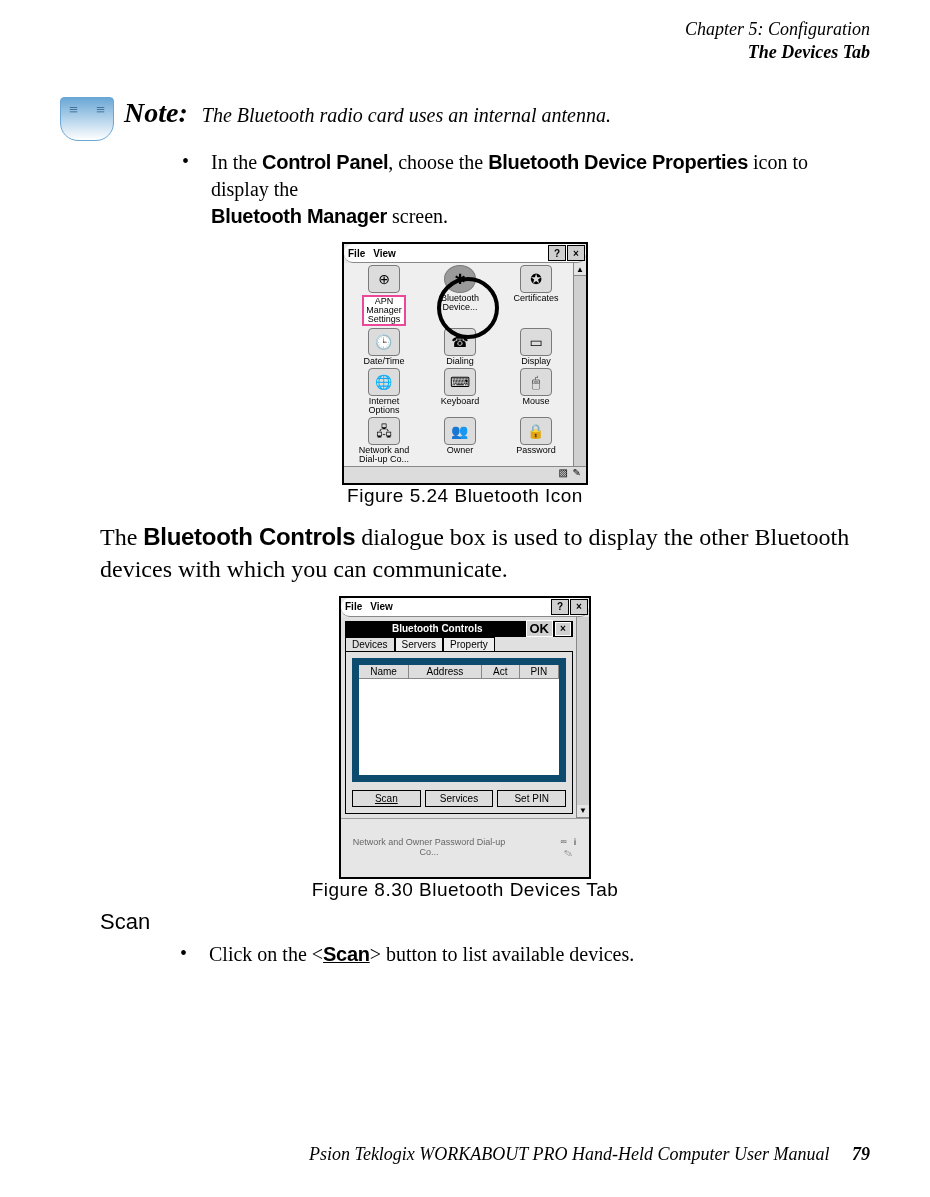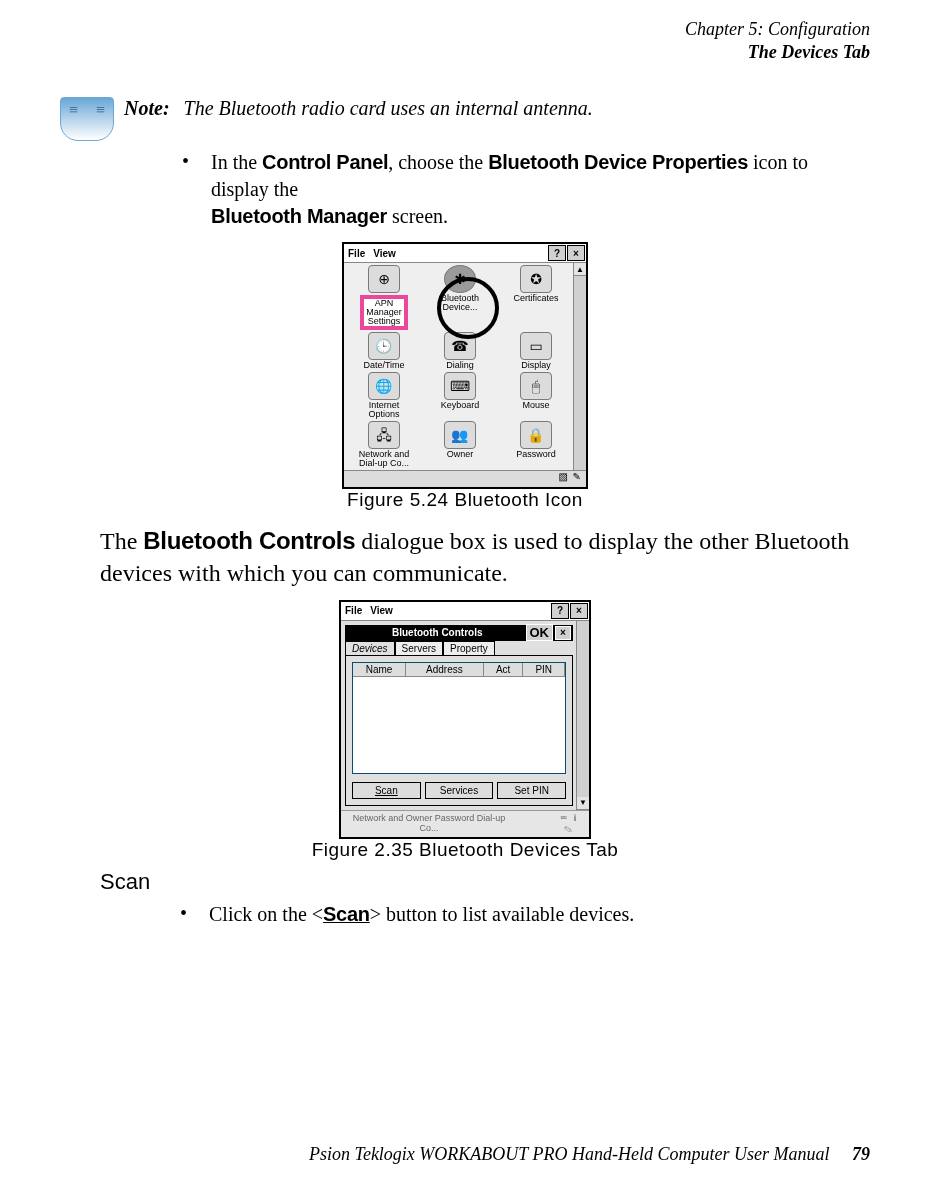--- a/index.html
+++ b/index.html
@@ -49,21 +49,21 @@
   .book-icon::after {
     content: "≡";
     position: absolute;
     right: 8px; top: 4px;
     font-size: 16px; color: #2b5d86; line-height: 1;
   }
   .note-label {
     font-weight: bold;
     font-style: italic;
     font-family: 'Times New Roman', serif;
-    font-size: 20px;
+    font-size: 28px;
     margin-right: 10px;
     text-align: center;
   }
   .note-text {
     font-style: italic;
     font-size: 20px;
   }
   .bullet-block {
     margin-left: 122px;
     display: flex;
@@ -93,20 +93,21 @@
     font-family: Tahoma, Arial, sans-serif;
     font-size: 10px;
     position: relative;
   }
   .cp-title {
     display: flex;
     align-items: center;
     background: #fff;
     border-bottom: 1px solid #888;
     height: 18px;
+    border-radius: 9px;
   }
   .cp-title-left { font-weight: bold; padding: 0 4px; }
   .cp-title-menu { padding: 0 4px; font-weight: bold; }
   .cp-title-spacer { flex: 1; }
   .cp-title-btn {
     width: 16px; height: 14px; border: 1px solid #000; background: #d0d0d0;
     display: inline-flex; align-items: center; justify-content: center;
     font-size: 10px; font-weight: bold; margin-right: 1px;
   }
   .cp-body { position: relative; background: #efefef; padding: 2px 14px 2px 4px; }
@@ -124,21 +125,21 @@
     border: 4px solid #000;
     border-radius: 50%;
     top: 14px;
     left: 93px;
     pointer-events: none;
   }
   .cp-label { font-size: 9px; white-space: pre-line; }
   .cp-label.boxed {
     display: inline-block;
     background: #fff;
-    border: 4px solid #ec4899;
+    border: 2px solid #ec4899;
     padding: 0 2px;
     margin-top: 1px;
   }
   .cp-scroll {
     position: absolute; top: 0; right: 0; bottom: 0;
     width: 12px; border-left: 1px solid #888; background: #d0d0d0;
   }
   .cp-scroll .arrow {
     height: 12px; border-bottom: 1px solid #888; font-size: 8px;
     display: flex; align-items: center; justify-content: center; background: #e4e4e4;
@@ -168,26 +169,26 @@
     background: #d0d0d0; color: #000; border: 1px solid #fff;
     width: 14px; height: 12px; font-size: 10px; font-weight: bold;
     display: inline-flex; align-items: center; justify-content: center;
   }
   .bt-body { background: #e0e0e0; padding: 4px 16px 4px 4px; position: relative; }
   .bt-tabs { display: flex; font-size: 10px; }
   .bt-tab {
     border: 1px solid #000; border-bottom: none; background: #eee;
     padding: 1px 6px; margin-right: 0;
   }
-  .bt-tab.active { background: #e0e0e0; font-weight: normal; font-style: italic; }
+  .bt-tab.active { background: #e0e0e0; font-weight: normal; }
   .bt-panel {
     border: 1px solid #000; background: #e0e0e0; padding: 6px;
   }
   .bt-list {
-    border: 1px solid #0c4a6e; background: #fff; height: 110px;
+    border: 7px solid #0c4a6e; background: #fff; height: 110px;
     display: flex; align-items: flex-start;
   }
   .bt-col {
     border-right: 1px solid #888; background: #ddd; text-align: center;
     font-size: 10px; padding: 1px 6px; border-bottom: 1px solid #888;
   }
   .bt-col:last-child { border-right: 1px solid #888; }
   .bt-btnrow { display: flex; gap: 4px; margin-top: 8px; }
   .bt-btn {
     flex: 1;
@@ -197,21 +198,21 @@
   .bt-under { text-decoration: underline; }
   .bt-scroll {
     position: absolute; top: 0; right: 0; bottom: 0; width: 12px;
     border-left: 1px solid #888; background: #d0d0d0;
   }
   .bt-scroll .arrow {
     height: 12px; font-size: 8px; display: flex; align-items: center; justify-content: center;
     background: #e4e4e4; border-bottom: 1px solid #888;
   }
   .bt-footer {
-    font-size: 9px; color: #666; padding: 2px 4px; border-top: 1px solid #999;
+    font-size: 9px; color: #666; padding: 18px 4px; border-top: 1px solid #999;
     display: flex; justify-content: space-between; background: #e6e6e6; gap: 40px;
   }
   .bt-footer-right { letter-spacing: 2px; }
 
   h2.section {
     font-family: Arial, Helvetica, sans-serif;
     font-weight: 400;
     font-size: 30px; letter-spacing: 0.5px;
     margin: 18px 0 4px 40px;
   }
@@ -370,21 +371,21 @@
         <div class="bt-scroll">
           <div class="arrow" style="position:absolute;bottom:0;right:0;left:0;">▼</div>
         </div>
       </div>
       <div class="bt-footer">
         <span>Network and   Owner   Password
 Dial-up Co...</span>
         <span class="bt-footer-right">⮹ ℹ ✎</span>
       </div>
     </div>
-    <div class="figure-caption">Figure 2.35 Bluetooth Devices Tab</div>
+    <div class="figure-caption">Figure 8.30 Bluetooth Devices Tab</div>
   </div>
 
   <h3 class="subsection">Scan</h3>
 
   <div class="bullet-block" style="margin-left:120px;">
     <div class="bullet-dot">•</div>
     <div class="bullet-text">
       <span>Click on the &lt;</span><span class="cond" style="text-decoration: underline; text-decoration-thickness: 1px;">Scan</span><span>&gt; button to list available devices.</span>
     </div>
   </div>

